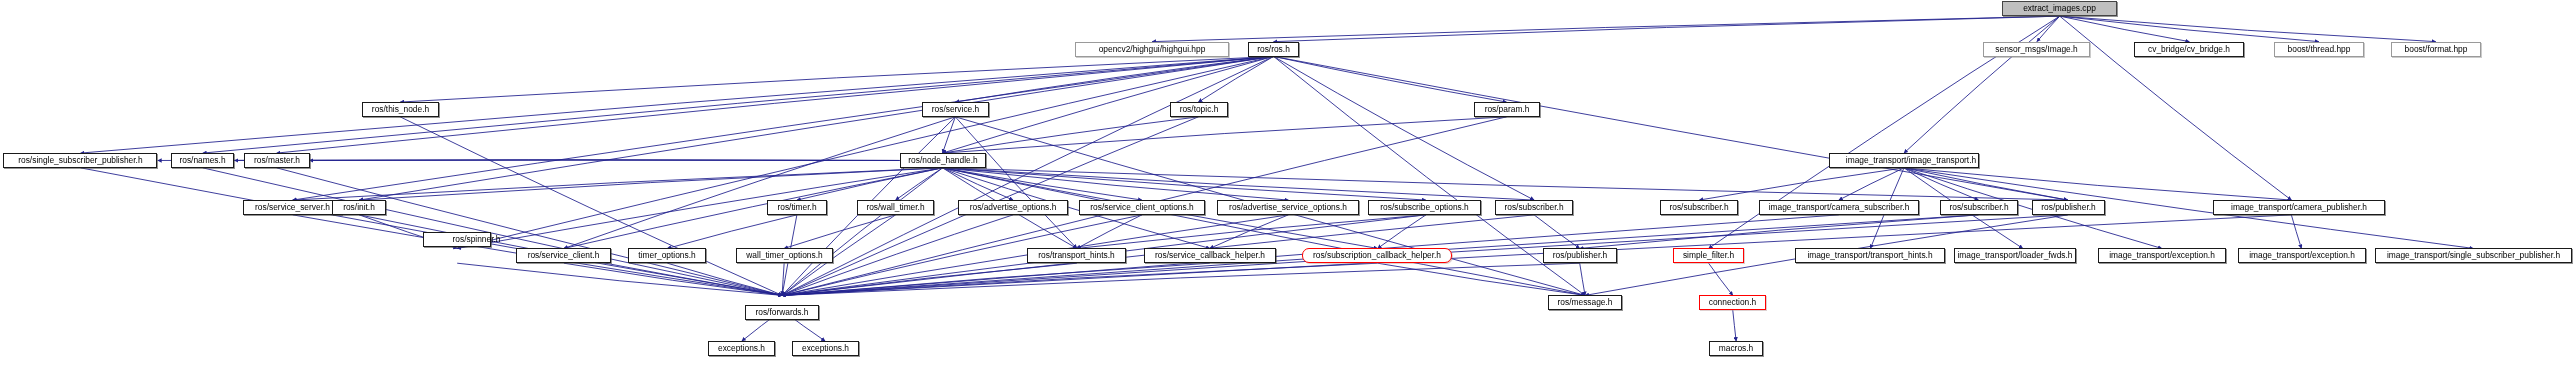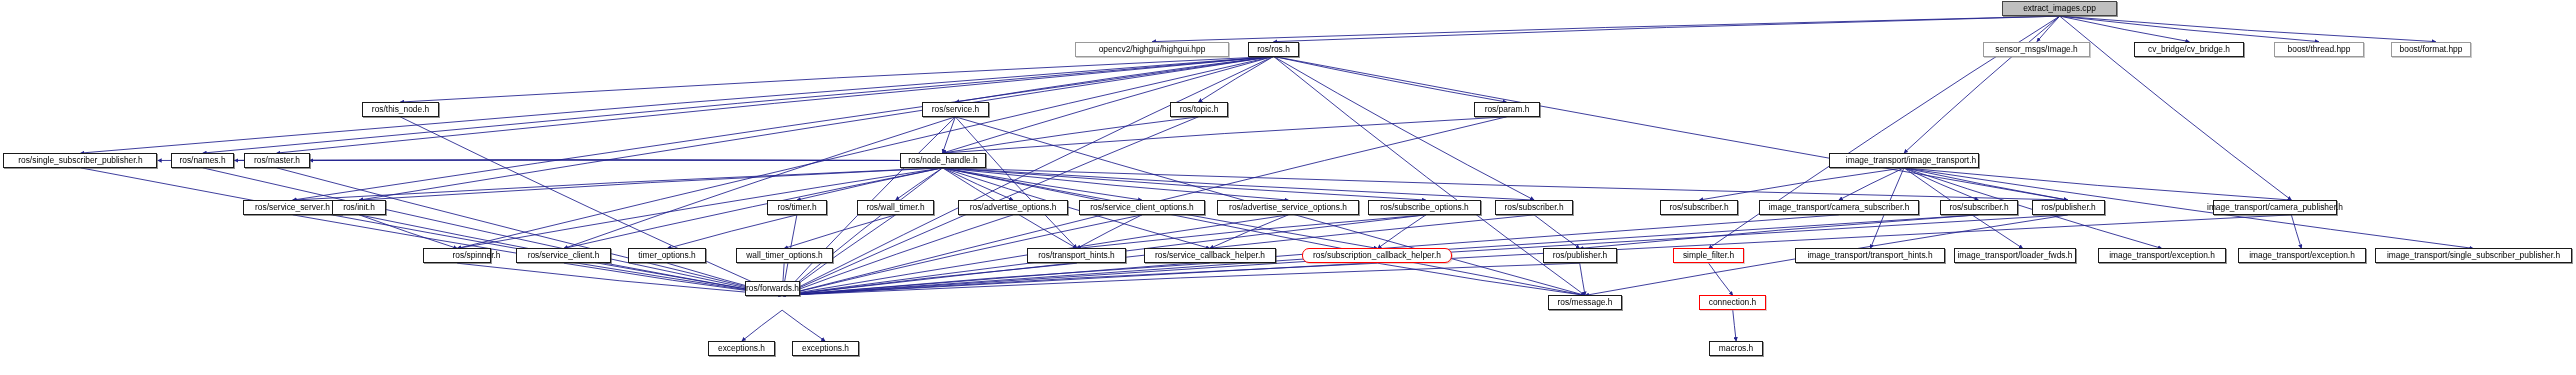--- a/index.html
+++ b/index.html
@@ -171,21 +171,21 @@
       </div>
       <div class="node thin" style="left: 1983px; top: 42px; width: 107px;">
         <span>sensor_msgs/Image.h</span>
       </div>
       <div class="node" style="left: 2134px; top: 42px; width: 110px;">
         <span>cv_bridge/cv_bridge.h</span>
       </div>
       <div class="node thin" style="left: 2274px; top: 42px; width: 90px;">
         <span>boost/thread.hpp</span>
       </div>
-      <div class="node thin" style="left: 2391px; top: 42px; width: 80px;">
+      <div class="node thin" style="left: 2391px; top: 42px; width: 90px;">
         <span>boost/format.hpp</span>
       </div>
       <div class="node" style="left: 362px; top: 102px; width: 77px;">
         <span>ros/this_node.h</span>
       </div>
       <div class="node" style="left: 922px; top: 102px; width: 67px;">
         <span>ros/service.h</span>
       </div>
       <div class="node" style="left: 1170px; top: 102px; width: 58px;">
         <span>ros/topic.h</span>
@@ -240,24 +240,24 @@
       </div>
       <div class="node" style="left: 1759px; top: 200px; width: 160px;">
         <span>image_transport/camera_subscriber.h</span>
       </div>
       <div class="node" style="left: 1940px; top: 200px; width: 78px;">
         <span>ros/subscriber.h</span>
       </div>
       <div class="node" style="left: 2032px; top: 200px; width: 73px;">
         <span>ros/publisher.h</span>
       </div>
-      <div class="node" style="left: 2213px; top: 200px; width: 124px;">
+      <div class="node" style="left: 2213px; top: 200px; width: 172px;">
         <span>image_transport/camera_publisher.h</span>
       </div>
-      <div class="node" style="left: 423px; top: 248px; width: 68px; padding-left: 43px;">
+      <div class="node" style="left: 423px; top: 232px; width: 68px; padding-left: 43px;">
         <span>ros/spinner.h</span>
       </div>
       <div class="node" style="left: 516px; top: 248px; width: 95px;">
         <span>ros/service_client.h</span>
       </div>
       <div class="node" style="left: 628px; top: 248px; width: 78px;">
         <span>timer_options.h</span>
       </div>
       <div class="node" style="left: 736px; top: 248px; width: 97px;">
         <span>wall_timer_options.h</span>
@@ -285,21 +285,21 @@
       </div>
       <div class="node" style="left: 2098px; top: 248px; width: 128px;">
         <span>image_transport/exception.h</span>
       </div>
       <div class="node" style="left: 2238px; top: 248px; width: 128px;">
         <span>image_transport/exception.h</span>
       </div>
       <div class="node" style="left: 2375px; top: 248px; width: 197px;">
         <span>image_transport/single_subscriber_publisher.h</span>
       </div>
-      <div class="node" style="left: 745px; top: 281px; width: 55px; justify-content: center;">
+      <div class="node" style="left: 745px; top: 305px; width: 74px; justify-content: center;">
         <span>ros/forwards.h</span>
       </div>
       <div class="node" style="left: 1548px; top: 295px; width: 74px;">
         <span>ros/message.h</span>
       </div>
       <div class="node red" style="left: 1699px; top: 295px; width: 67px;">
         <span>connection.h</span>
       </div>
       <div class="node" style="left: 708px; top: 341px; width: 67px;">
         <span>exceptions.h</span>

